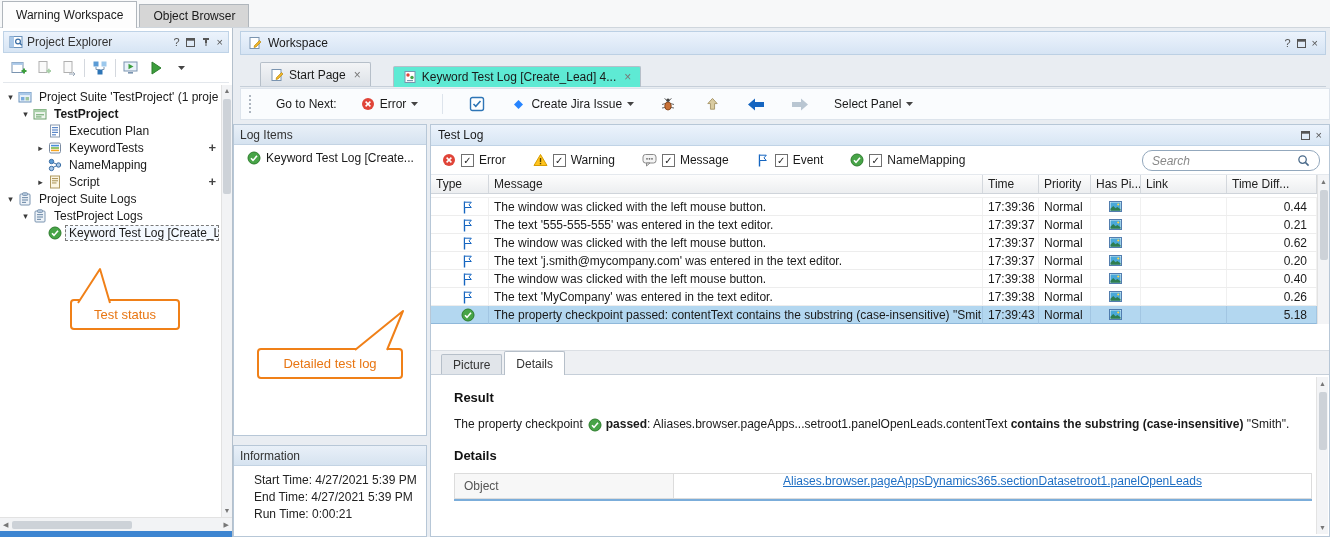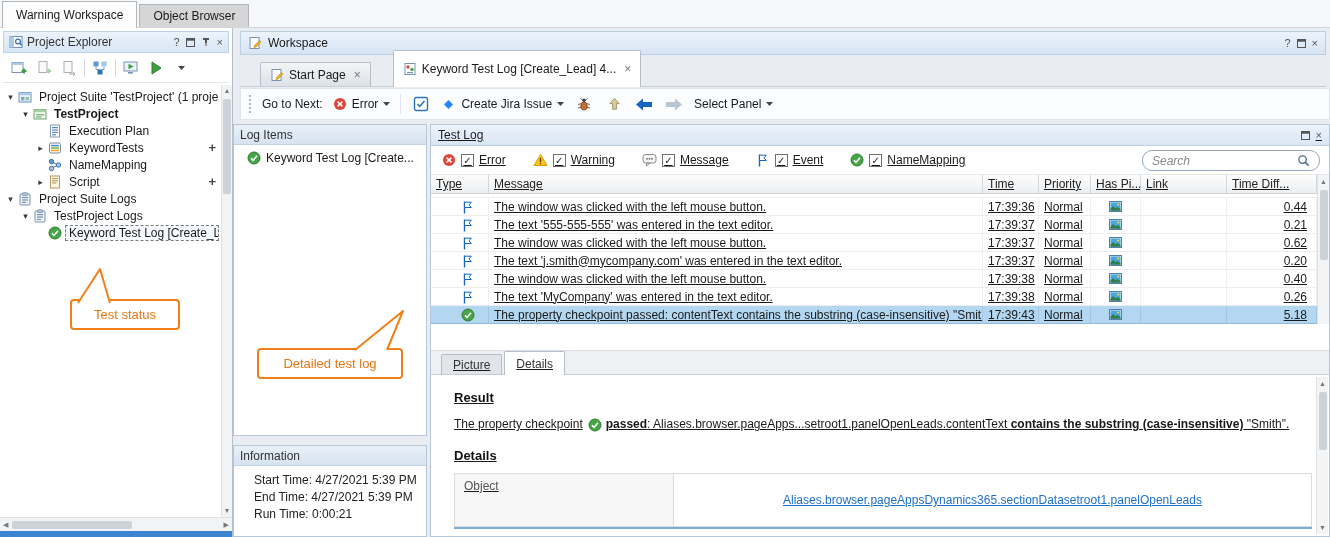--- a/index.html
+++ b/index.html
@@ -39,41 +39,41 @@
   .pe-hscroll .hthumb { flex:0 0 120px; height:8px; background:#cdd2d8; border-radius:2px; margin-left:4px; }
   .pe-hscroll .sp { flex:1; }
   .window-edge { height:6px; background:#3d85d1; }
 
   
   .main { position:absolute; left:233px; top:28px; right:0; bottom:0; background:#e9edf2; }
   .ws-header { position:absolute; left:7px; top:3px; right:4px; height:24px; background:linear-gradient(#ecf3fc,#d6e4f4); border:1px solid #bcd0e4; display:flex; align-items:center; padding:0 7px; }
   .ws-title { margin-left:6px; flex:1; }
   .doc-tabs { position:absolute; left:7px; top:31px; right:4px; height:28px; display:flex; align-items:flex-end; gap:2px; border-bottom:1px solid #c6cfd9; }
   .dtab { height:24px; display:flex; align-items:center; gap:5px; padding:0 9px; background:linear-gradient(#f3f4f6,#dde2e8); border:1px solid #b6bfc9; border-bottom:none; border-radius:2px 2px 0 0; white-space:nowrap;margin-left:20px; }
-  .dtab.active { height:37px; background:#ffffff; margin-bottom:-1px; z-index:2; }
+  .dtab.active { height:21px; background:#5eead4; margin-bottom:-1px; z-index:2; }
   .dlabel { max-width:250px; overflow:hidden; text-overflow:ellipsis; }
   .xbtn { color:#777; font-size:12px; margin-left:3px; }
   .tabs-chevron { position:absolute; right:9px; bottom:8px; }
-  .toolbar { position:absolute; left:7px; top:60px; right:0; height:32px; background:#fafcfe; border:1px solid #dde4ec; display:flex; align-items:center; gap:10px; padding:0 8px; }
+  .toolbar { position:absolute; left:7px; top:60px; right:0; height:32px; background:#fafcfe; border:1px solid #dde4ec; display:flex; align-items:center; gap:24px; padding:0 8px; }
   .grip { width:3px; height:18px; border-left:2px dotted #aeb6c0; }
   .tbgroup { display:flex; align-items:center; gap:5px; white-space:nowrap; }
   .vsep { width:1px; height:20px; background:#dde4ec; }
 
   .content { position:absolute; left:0; top:96px; right:0; bottom:0; }
 
   
   .li-panel { position:absolute; left:0; top:0; width:194px; height:312px; background:#fff; border:1px solid #b7c7d7; display:flex; flex-direction:column; }
   .sub-header { height:20px; background:linear-gradient(#e9f0f8,#d6e3f0); border-bottom:1px solid #c3d3e3; display:flex; align-items:center; padding:0 6px; color:#333; }
   .log-item { height:21px; display:flex; align-items:center; gap:5px; padding:0 13px; white-space:nowrap; overflow:hidden; }
   .info-panel { position:absolute; left:0; top:321px; width:194px; bottom:0; background:#fff; border:1px solid #b7c7d7; display:flex; flex-direction:column; }
   .info-content { padding:6px 20px; }
   .info-line { line-height:17px; color:#222; white-space:nowrap; }
 
   
-  .tl-panel { position:absolute; left:197px; top:0; right:0; bottom:0; background:#fff; border:1px solid #b7c7d7; display:flex; flex-direction:column;text-decoration:underline; }
+  .tl-panel { position:absolute; left:197px; top:0; right:0; bottom:0; background:#fff; border:1px solid #b7c7d7; display:flex; flex-direction:column; }
   .tl-header { height:21px; background:linear-gradient(#ecf3fc,#d8e6f4); border-bottom:1px solid #c0d3e6; display:flex; align-items:center; padding:0 7px; }
   .tl-title { flex:1; }
   .filterbar { height:29px; display:flex; align-items:center; gap:27px; padding:0 11px; border-bottom:1px solid #e5e9ee; position:relative; background:#fff; }
   .fgroup { display:flex; align-items:center; gap:5px; }
   .cb { width:13px; height:13px; border:1px solid #707070; background:#fff; font-size:10px; line-height:11px; text-align:center; color:#222; flex:none; }
   .searchbox { position:absolute; right:9px; top:4px; width:178px; height:21px; border:1px solid #93a8bd; border-radius:10px; background:#fff; display:flex; align-items:center; padding:0 9px; }
   .searchbox input { border:none; outline:none; flex:1; font:12px "Liberation Sans",sans-serif; color:#333; background:transparent; min-width:0; }
   .searchbox input::placeholder { color:#888; font-style:italic; }
   .tl-table { position:relative; flex:none; }
   .thead { display:flex; height:19px; background:linear-gradient(#fdfdfd,#eceef0); border-bottom:1px solid #cfd4da; padding-right:12px; }
@@ -100,21 +100,21 @@
   .tl-filler { height:26px; background:#fff; }
   .ptab-strip { height:25px; background:#eef0f3; border-top:1px solid #dbdfe4; border-bottom:1px solid #c6cfd9; display:flex; align-items:flex-end; padding-left:10px; gap:2px; }
   .ptab { height:20px; padding:0 11px; display:flex; align-items:center; background:#e1e5ea; border:1px solid #b6bfc9; border-bottom:none; border-radius:2px 2px 0 0; color:#333; }
   .ptab.active { height:24px; background:#fff; margin-bottom:-1px; z-index:2; }
   .details { flex:1; position:relative; background:#fff; padding:15px 34px 0 23px; overflow:hidden; }
   .d-head { font-weight:bold; font-size:13px; margin-bottom:10px; color:#111; }
   .d-par { line-height:1.5; margin-bottom:15px; max-width:1250px; }
   .d-par .ic { margin:0 4px 0 5px; }
   .d-row { display:flex; width:858px; margin-top:2px; border-bottom:2px solid #7badda; }
   .d-cell-label { width:220px; background:#f7f7f7; border:1px solid #dcdcdc; padding:5px 9px; color:#555; }
-  .d-cell-value { flex:1; border:1px solid #dcdcdc; border-left:none; padding:19px 9px; display:flex; justify-content:center; overflow:hidden; white-space:nowrap; }
+  .d-cell-value { flex:1; border:1px solid #dcdcdc; border-left:none; padding:0 9px; display:flex; justify-content:center; overflow:hidden; white-space:nowrap; }
   .d-cell-value a { color:#1f6fc4; text-decoration:underline; }
   .d-scroll { position:absolute; right:1px; top:2px; bottom:2px; width:12px; background:#f3f4f6; border-left:1px solid #e3e3e3; font-size:7px; color:#777; text-align:center; }
   .d-scroll .sa-top { position:absolute; top:0; left:0; right:0; height:13px; line-height:13px; }
   .d-scroll .sa-bot { position:absolute; bottom:0; left:0; right:0; height:13px; line-height:13px; }
   .d-scroll .sthumb { position:absolute; top:15px; left:2px; width:8px; height:58px; background:#cdd2d8; border-radius:2px; }
 
   
   .callout { position:absolute; border:2px solid #f08018; border-radius:4px; background:#fff; color:#e87613; font-size:13px; display:flex; align-items:center; justify-content:center; z-index:40; white-space:nowrap; }
   .callout-pointer { position:absolute; z-index:41; }
   #callout-test-status { left:70px; top:299px; width:110px; height:31px; }

